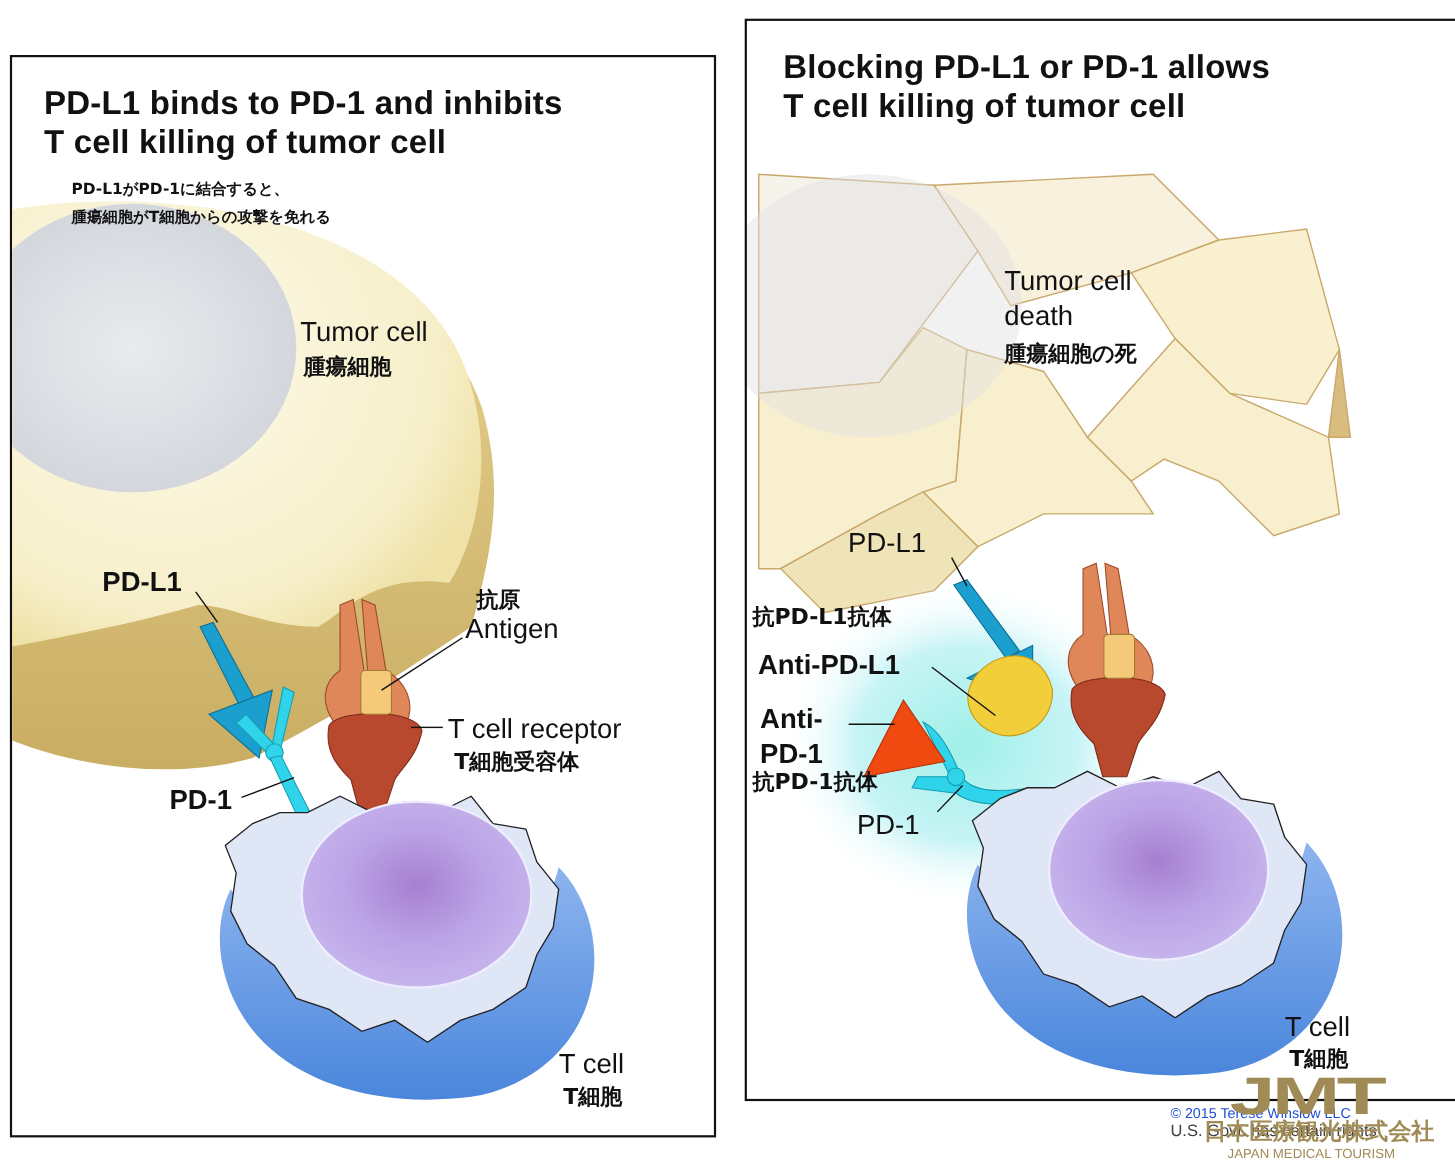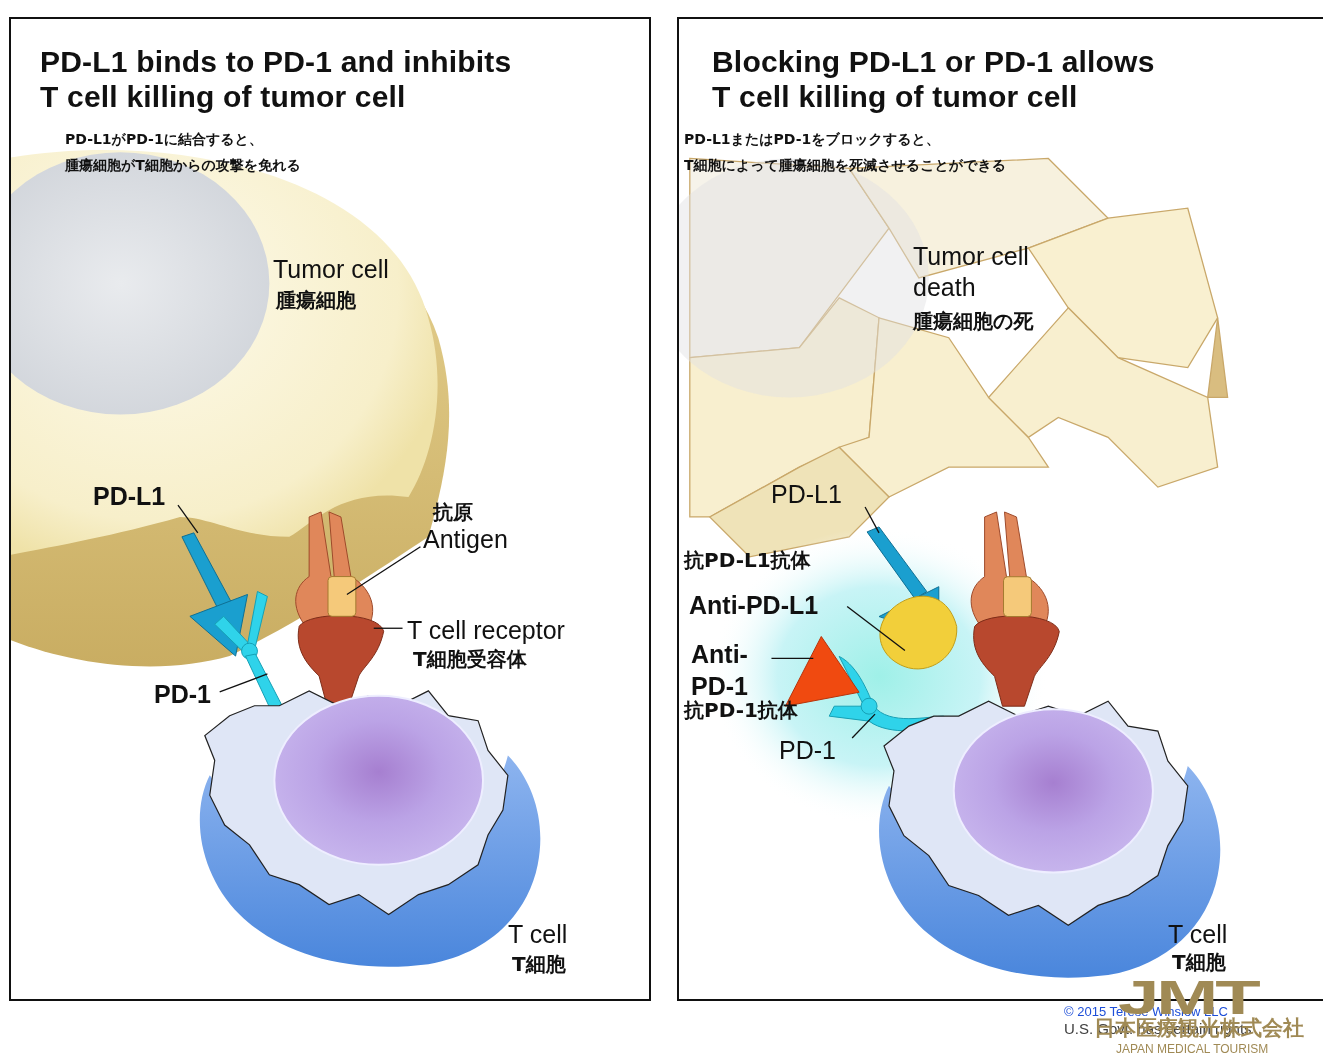--- a/index.html
+++ b/index.html
@@ -1,18 +1,18 @@
 <!DOCTYPE html>
 <html><head>
 <meta charset="utf-8">
 <style>
   html,body{margin:0;padding:0;background:#fff;}
   body{width:1323px;height:1058px;position:relative;overflow:hidden;font-family:"Liberation Sans","DejaVu Sans",sans-serif;}
   .panel{position:absolute;top:17px;height:984px;border:2px solid #111;background:#fff;overflow:hidden;box-sizing:border-box;}
-  #panel-left{left:9px;width:642px;}
+  #panel-left{left:9px;width:642px;margin-top:33px;}
   #panel-right{left:677px;width:664px;}
   .art{position:absolute;left:0;top:0;width:100%;height:100%;}
   .title{position:absolute;font-weight:bold;font-size:30px;line-height:36px;color:#111;white-space:nowrap;letter-spacing:0.2px;}
   .jp{position:absolute;font-family:"DejaVu Sans",sans-serif;font-weight:bold;font-size:14px;line-height:27px;color:#111;white-space:nowrap;}
   .lbl{position:absolute;font-size:25px;line-height:30px;color:#111;white-space:nowrap;}
   .lbl.b{font-weight:bold;}
   .lbl-jp{position:absolute;font-family:"DejaVu Sans",sans-serif;font-weight:bold;font-size:20px;line-height:26px;color:#111;white-space:nowrap;}
   .wm{position:absolute;white-space:nowrap;}
 </style>
 </head>
@@ -156,22 +156,20 @@
 
     <g>
       <path d="M200,770 C180,810 190,870 230,910 C270,950 340,970 420,960 C480,950 520,910 530,860 C540,810 520,770 500,750 C470,870 300,910 200,770 Z" fill="url(#villi2)"></path>
       <path d="M220,710 L245,700 L270,700 L300,685 L330,700 L360,690 L390,700 L420,685 L440,710 L470,715 L480,745 L500,770 L495,805 L480,830 L470,860 L440,880 L410,890 L380,910 L350,890 L320,900 L290,880 L260,870 L240,840 L215,820 L200,790 L205,755 L195,730 Z" fill="#dfe6f6" stroke="#222" stroke-width="1.2"></path>
       <ellipse cx="365" cy="775" rx="100" ry="82" fill="url(#tNuc2)" stroke="#eef" stroke-width="2"></ellipse>
     </g>
   </svg>
 
   <div class="title" style="left:33px;top:25px;">Blocking PD-L1 or PD-1 allows</div>
   <div class="title" style="left:33px;top:60px;">T cell killing of tumor cell</div>
-  <div class="jp" style="left:5px;top:107px;">PD-L1またはPD-1をブロックすると、</div>
-  <div class="jp" style="left:5px;top:133px;">T細胞によって腫瘍細胞を死滅させることができる</div>
 
   <div class="lbl" style="left:234px;top:222px;">Tumor cell</div>
   <div class="lbl" style="left:234px;top:253px;">death</div>
   <div class="lbl-jp" style="left:234px;top:289px;">腫瘍細胞の死</div>
 
   <div class="lbl" style="left:92px;top:460px;">PD-L1</div>
   <div class="lbl-jp" style="left:5px;top:528px;">抗PD-L1抗体</div>
   <div class="lbl b" style="left:10px;top:560px;margin-top:11px;">Anti-PD-L1</div>
   <div class="lbl b" style="left:12px;top:620px;">Anti-</div>
   <div class="lbl b" style="left:12px;top:652px;">PD-1</div>

